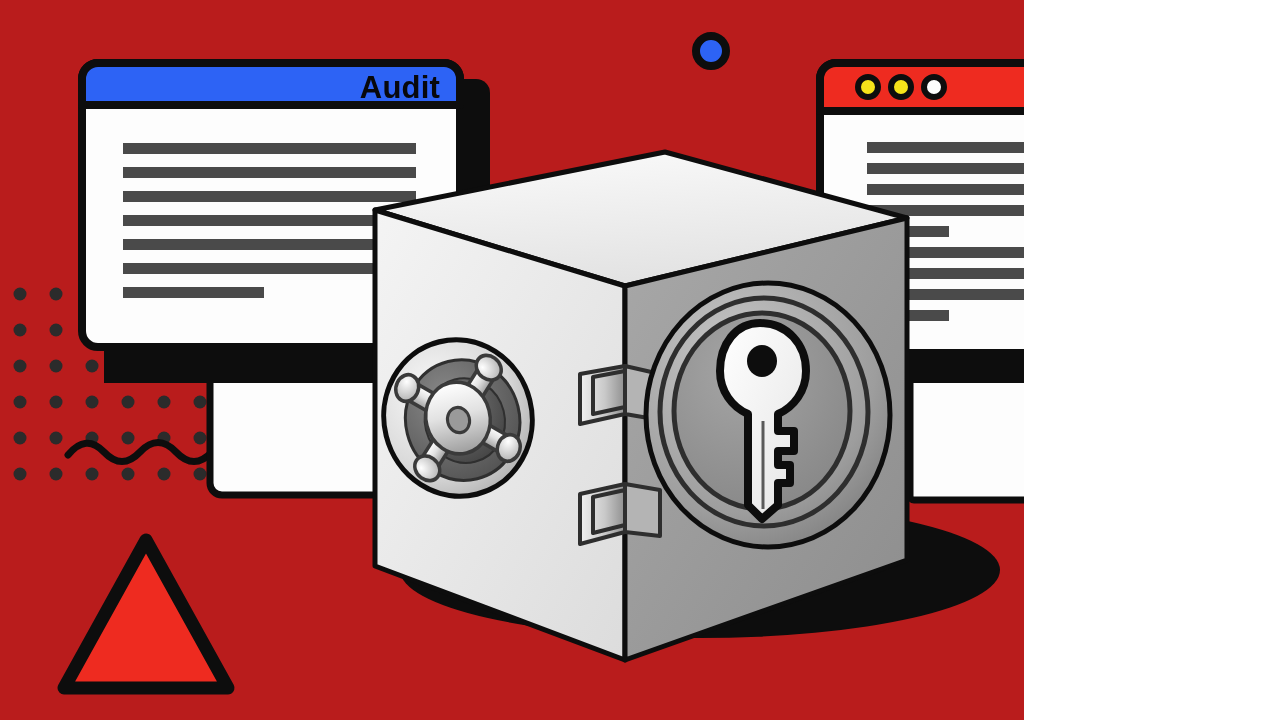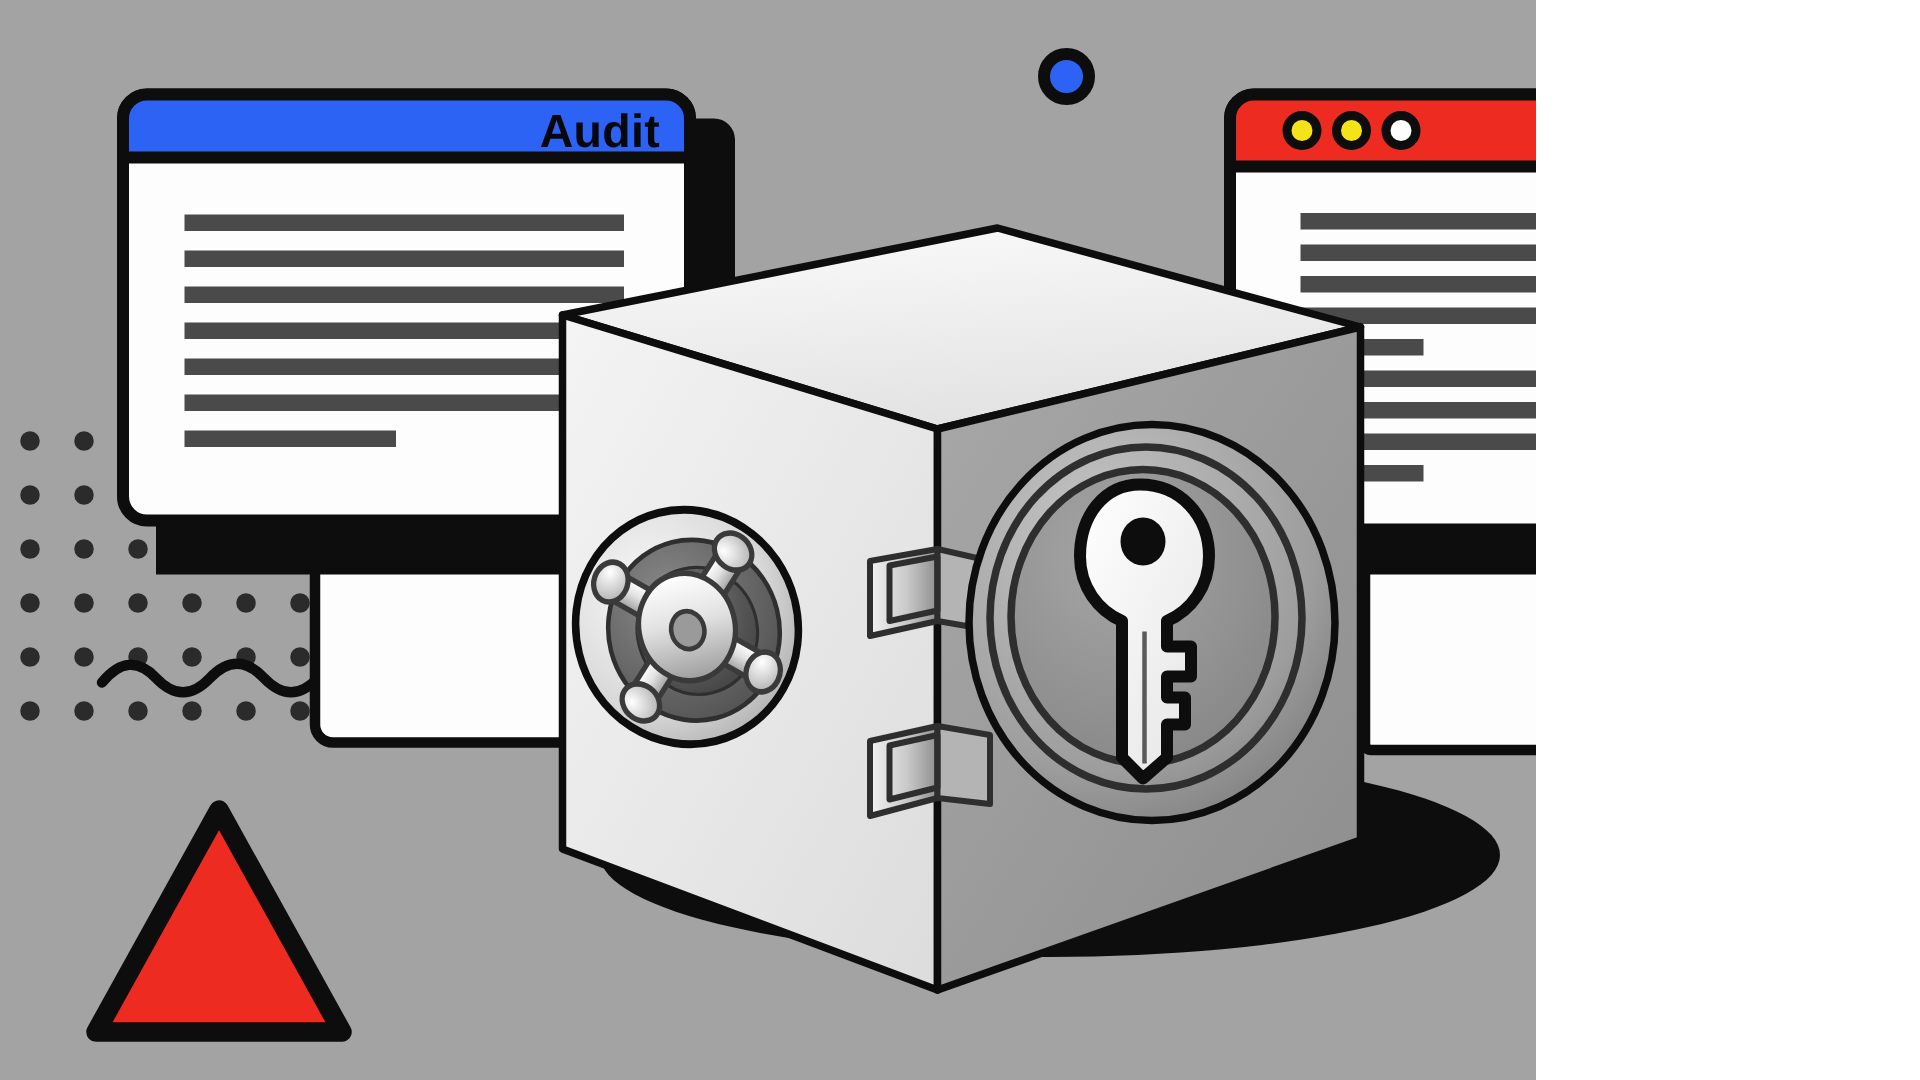--- a/index.html
+++ b/index.html
@@ -10,21 +10,21 @@
   body {
     width: 1280px;
     height: 720px;
     overflow: hidden;
     font-family: "Liberation Sans", sans-serif;
   }
   #stage {
     position: relative;
     width: 1024px;
     height: 720px;
-    background: #a3a3a3;
+    background: #b91c1c;
     overflow: hidden;
   }
   .layer {
     position: absolute;
     left: 0;
     top: 0;
     width: 1280px;
     height: 720px;
   }
   #scene-svg {

